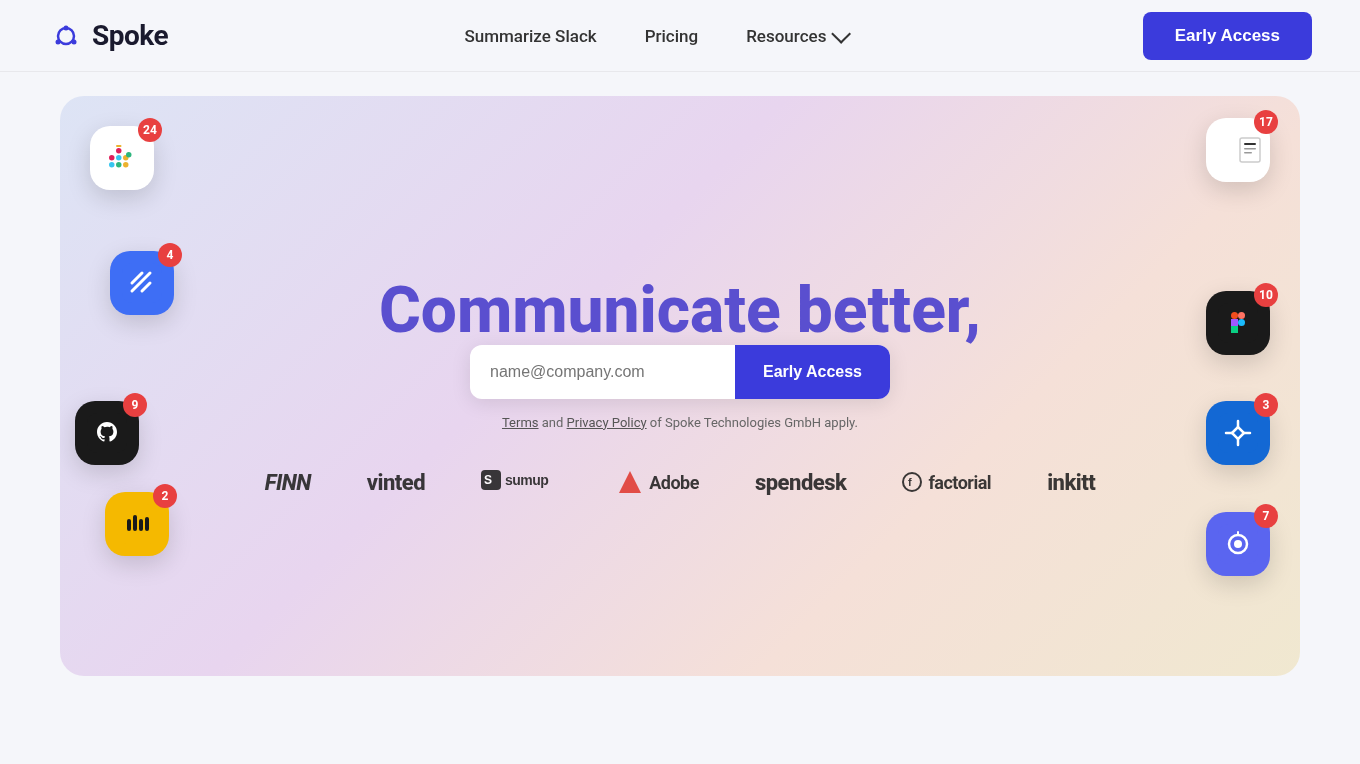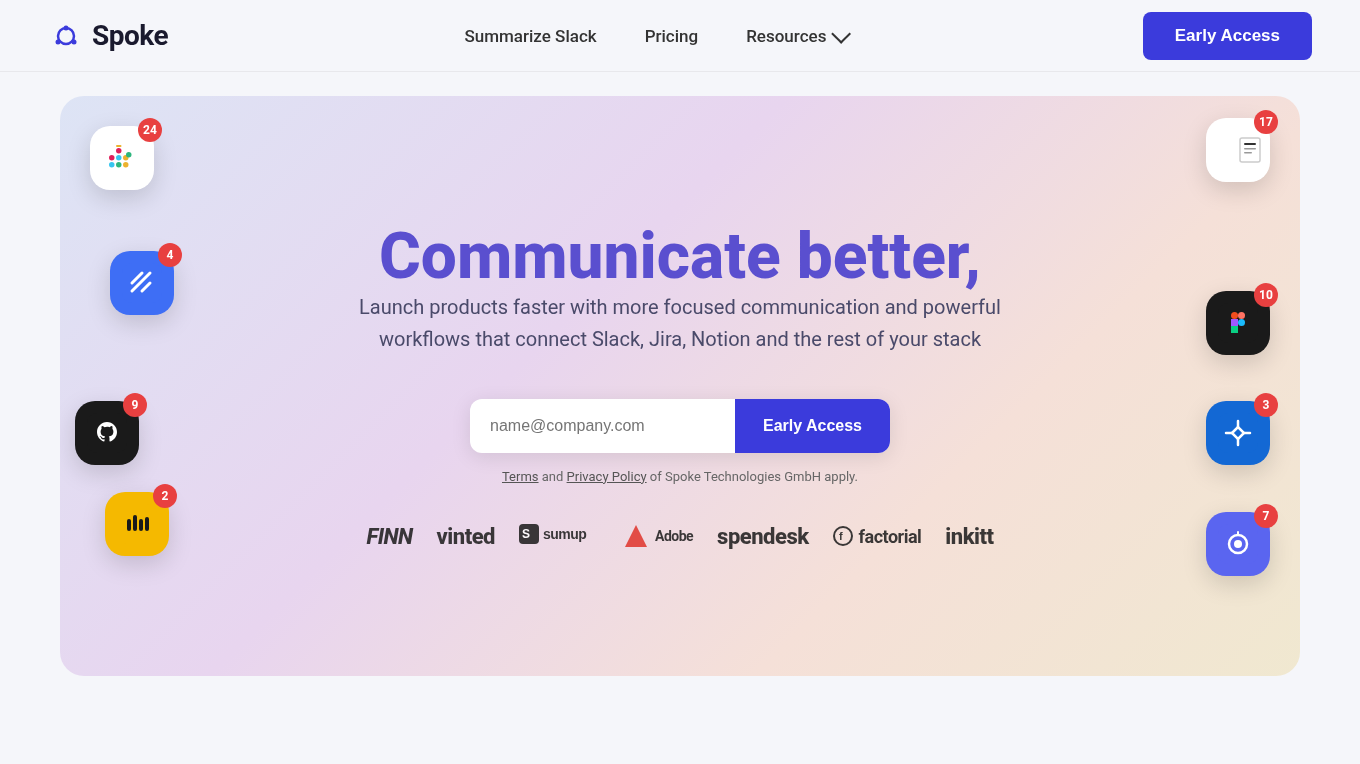--- a/index.html
+++ b/index.html
@@ -143,21 +143,21 @@
     .terms-text a {
       color: #555;
       text-decoration: underline;
     }
 
     
     .logos-row {
       display: flex;
       align-items: center;
       justify-content: center;
-      gap: 24px;
+      gap: 56px;
       margin-top: 36px;
       flex-wrap: wrap;
     }
     .brand-logo {
       font-size: 22px;
       font-weight: 800;
       color: #333;
       letter-spacing: -0.5px;
       opacity: 0.85;
     }
@@ -392,21 +392,20 @@
       <circle cx="20" cy="20" r="9" fill="none" stroke="white" stroke-width="2.5"></circle>
       <circle cx="20" cy="20" r="4" fill="white"></circle>
       <path d="M20 11 L20 8" stroke="white" stroke-width="2" stroke-linecap="round"></path>
     </svg>
   </div>
 
   <h1 class="hero-title">
     <span>Communicate better,</span><br>
   </h1>
 
-  <p class="hero-subtitle">Launch products faster with more focused communication and powerful workflows that connect Slack, Jira, Notion and the rest of your stack</p>
 
   <div class="email-form">
     <input type="email" class="email-input" placeholder="name@company.com" style="">
     <button class="btn-form-early-access">Early Access</button>
   </div>
 
   <p class="terms-text">
     <a href="#">Terms</a>
     <span> and </span>
     <a href="#">Privacy Policy</a>
@@ -420,21 +419,21 @@
       <svg width="80" height="28" viewBox="0 0 80 28" fill="none">
         <rect x="0" y="4" width="20" height="20" rx="4" fill="#1a1a1a"></rect>
         <text x="3" y="18" font-size="12" font-weight="800" fill="white" font-family="sans-serif">S</text>
         <text x="24" y="19" font-size="14" font-weight="700" fill="#1a1a1a" font-family="sans-serif">sumup</text>
       </svg>
     </span>
     <span class="brand-logo adobe" style="display:flex;align-items:center;gap:6px;">
       <svg width="26" height="26" viewBox="0 0 26 26" fill="none">
         <path d="M2 24L13 2L24 24H2Z" fill="#e0342b"></path>
       </svg>
-      <span style="font-size:14px;font-weight:700;color:#1a1a1a;">Adobe</span>
+      <span style="font-size:18px;font-weight:700;color:#1a1a1a;">Adobe</span>
     </span>
     <span class="brand-logo spendesk">spendesk</span>
     <span class="brand-logo factorial" style="display:flex;align-items:center;gap:6px;">
       <svg width="20" height="20" viewBox="0 0 20 20">
         <circle cx="10" cy="10" r="9" fill="none" stroke="#1a1a1a" stroke-width="2"></circle>
         <text x="6" y="14" font-size="11" fill="#1a1a1a" font-family="sans-serif" font-weight="700">f</text>
       </svg>
       <span style="font-size:18px;font-weight:700;">factorial</span>
     </span>
     <span class="brand-logo inkitt">inkitt</span>

